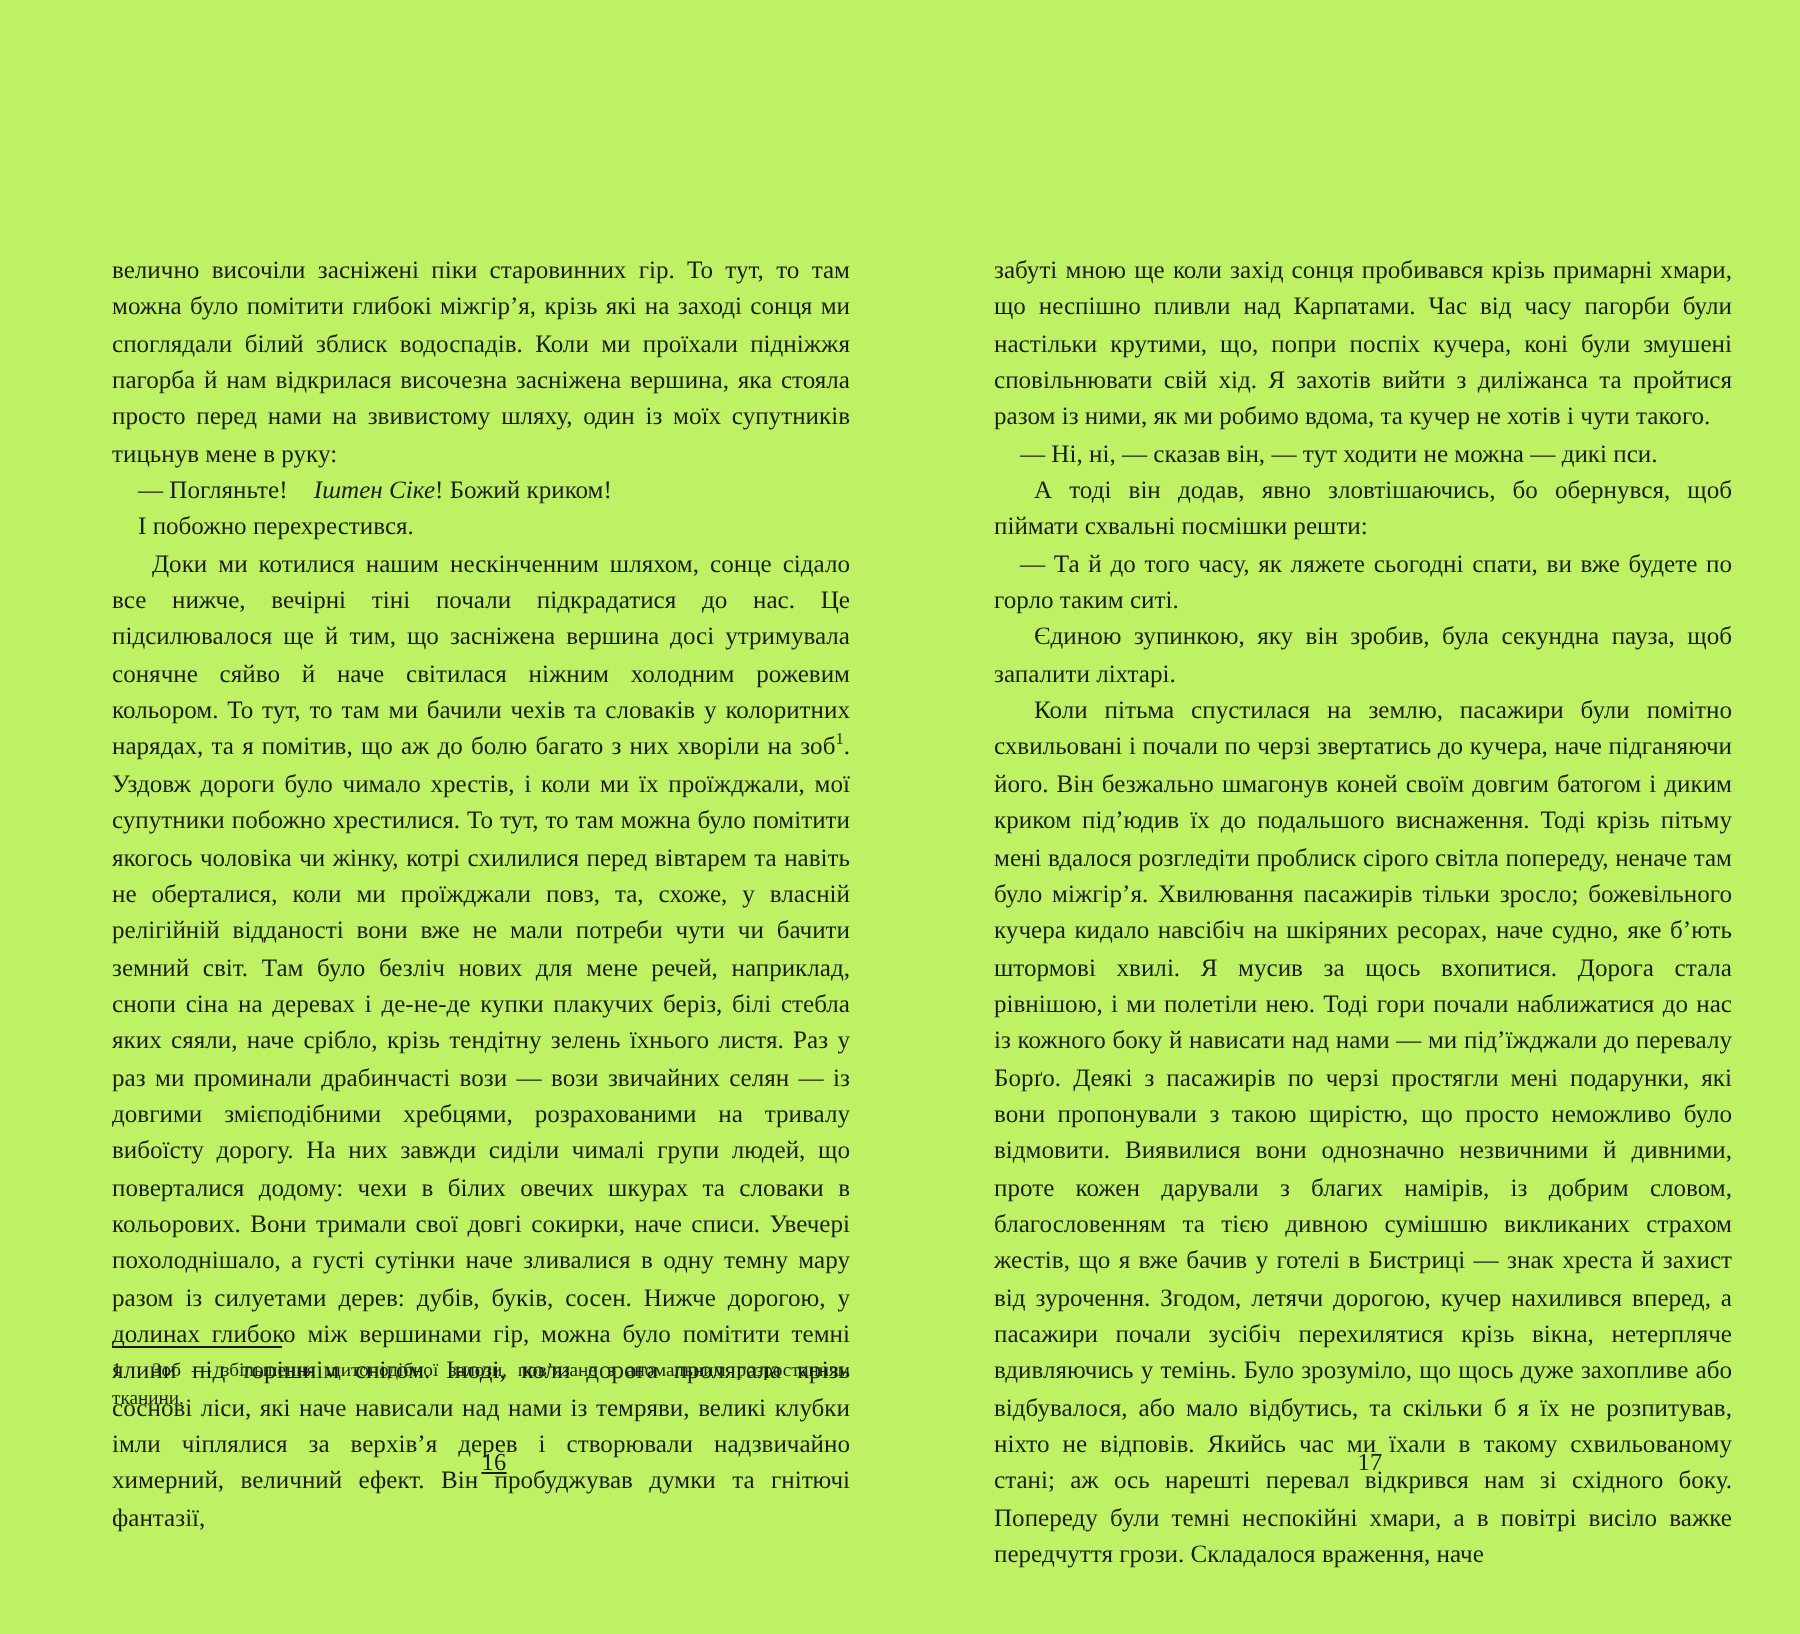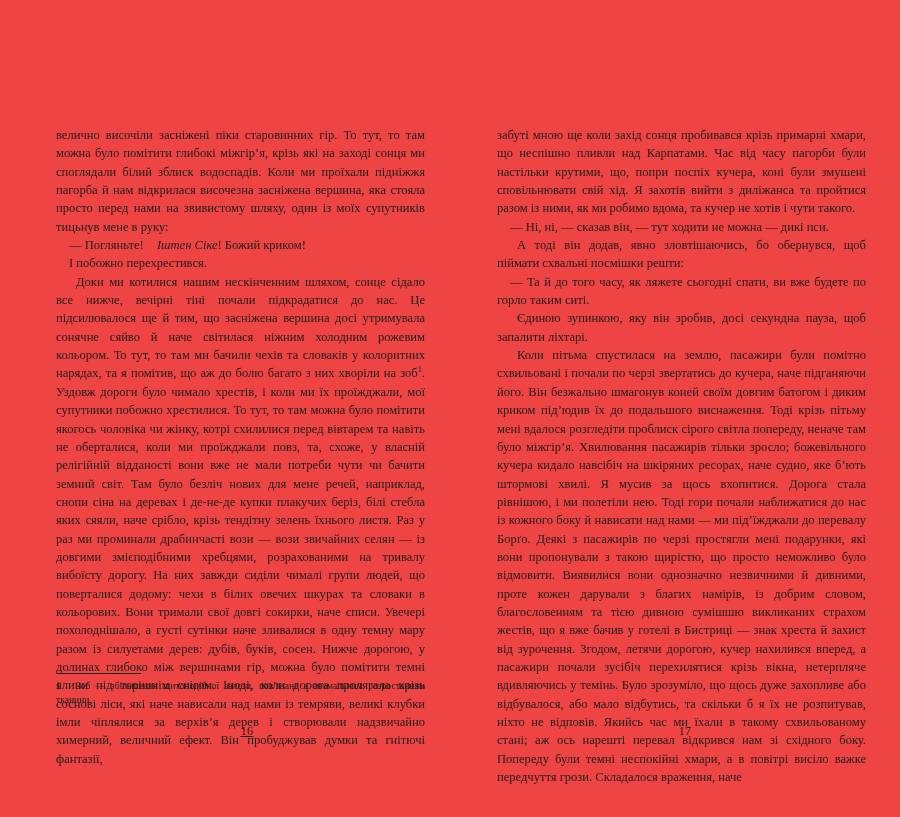--- a/index.html
+++ b/index.html
@@ -20,21 +20,21 @@
     height: 817px;
     display: flex;
     box-sizing: border-box;
   }
   .page {
     position: relative;
     box-sizing: border-box;
     width: 450px;
     height: 817px;
     padding-top: 126px;
-    background: #ef4444;
+    background: #bef264;
   }
   .page-left  { padding-left: 56px;  padding-right: 26px; }
   .page-right { padding-left: 47px;  padding-right: 34px; }
 
   .textblock {
     width: 369px;
     font-size: 12.55px;
     line-height: 18.34px;
     text-align: justify;
     text-justify: inter-word;
@@ -127,21 +127,21 @@
     <div class="textblock">
 
       <p class="cont">забуті мною ще коли захід сонця пробивався крізь примарні хмари, що неспішно пливли над Карпатами. Час від часу пагорби були настільки крутими, що, попри поспіх кучера, коні були змушені сповільнювати свій хід. Я захотів вийти з диліжанса та пройтися разом із ними, як ми робимо вдома, та кучер не хотів і чути такого.</p>
 
       <p class="dialog">— Ні, ні, — сказав він, — тут ходити не можна — дикі пси.</p>
 
       <p>А тоді він додав, явно зловтішаючись, бо обернувся, щоб піймати схвальні посмішки решти:</p>
 
       <p class="dialog">— Та й до того часу, як ляжете сьогодні спати, ви вже будете по горло таким ситі.</p>
 
-      <p>Єдиною зупинкою, яку він зробив, досі секундна пауза, щоб запалити ліхтарі.</p>
+      <p>Єдиною зупинкою, яку він зробив, була секундна пауза, щоб запалити ліхтарі.</p>
 
       <p>Коли пітьма спустилася на землю, пасажири були помітно схвильовані і почали по черзі звертатись до кучера, наче підганяючи його. Він безжально шмагонув коней своїм довгим батогом і диким криком під’юдив їх до подальшого виснаження. Тоді крізь пітьму мені вдалося розгледіти проблиск сірого світла попереду, неначе там було міжгір’я. Хвилювання пасажирів тільки зросло; божевільного кучера кидало навсібіч на шкіряних ресорах, наче судно, яке б’ють штормові хвилі. Я мусив за щось вхопитися. Дорога стала рівнішою, і ми полетіли нею. Тоді гори почали наближатися до нас із кожного боку й нависати над нами — ми під’їжджали до перевалу Борґо. Деякі з пасажирів по черзі простягли мені подарунки, які вони пропонували з такою щирістю, що просто неможливо було відмовити. Виявилися вони однозначно незвичними й дивними, проте кожен дарували з благих намірів, із добрим словом, благословенням та тією дивною сумішшю викликаних страхом жестів, що я вже бачив у готелі в Бистриці — знак хреста й захист від зурочення. Згодом, летячи дорогою, кучер нахилився вперед, а пасажири почали зусібіч перехилятися крізь вікна, нетерпляче вдивляючись у темінь. Було зрозуміло, що щось дуже захопливе або відбувалося, або мало відбутись, та скільки б я їх не розпитував, ніхто не відповів. Якийсь час ми їхали в такому схвильованому стані; аж ось нарешті перевал відкрився нам зі східного боку. Попереду були темні неспокійні хмари, а в повітрі висіло важке передчуття грози. Складалося враження, наче</p>
 
     </div>
 
     <div class="folio">17</div>
   </div>
 
 </div>
 

